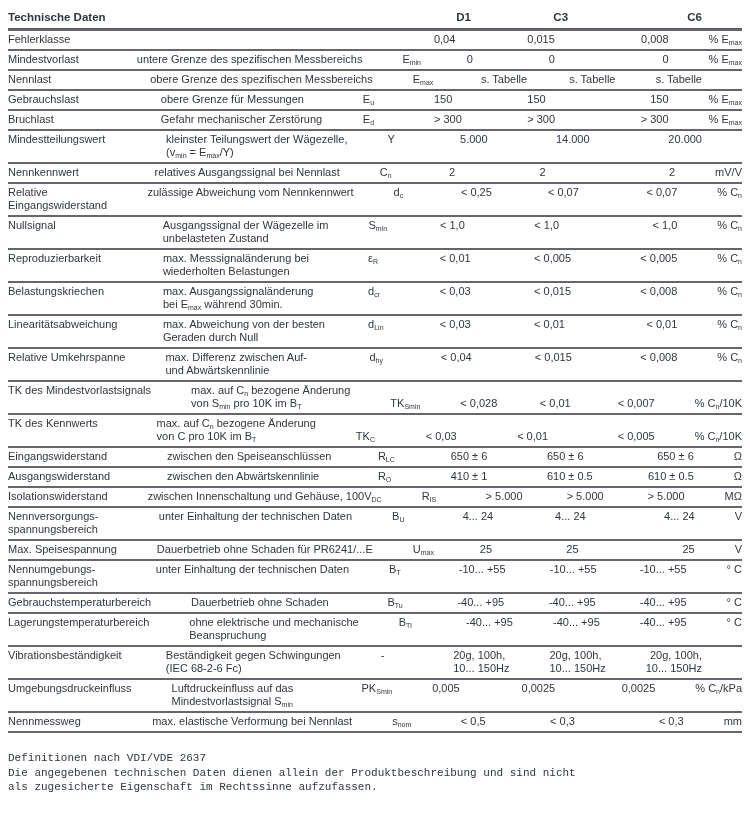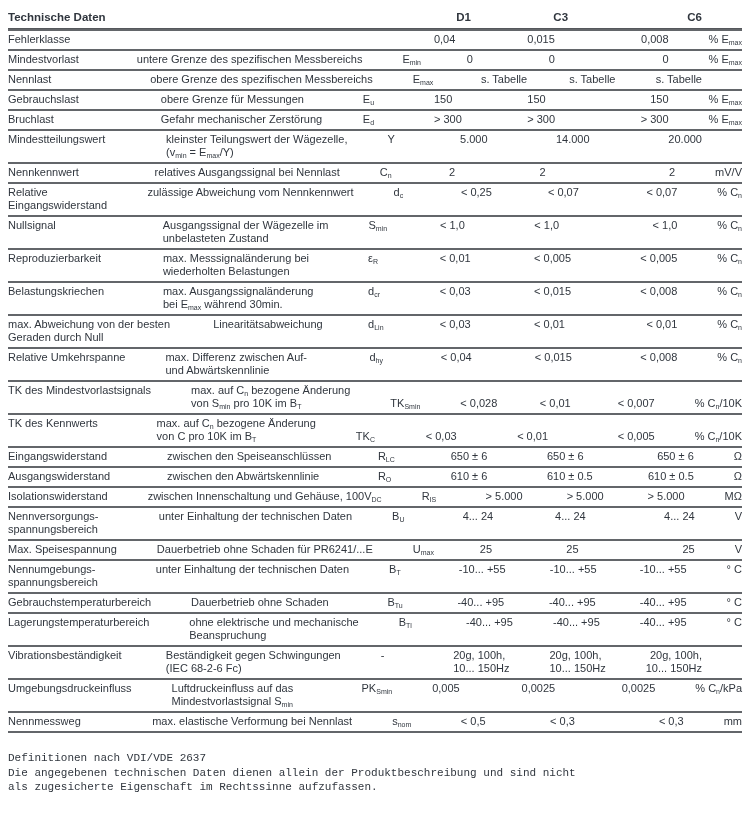--- a/index.html
+++ b/index.html
@@ -294,27 +294,27 @@
             <div class="line">&lt; 0,015</div>
           </div>
           <div class="c val col-c6">
             <div class="line">&lt; 0,008</div>
           </div>
           <div class="c unit">
             <div class="line">% C<sub>n</sub></div>
           </div>
         </div>
         <div class="row">
+          <div class="c name">
+            <div class="line">Linearitätsabweichung</div>
+          </div>
           <div class="c desc">
             <div class="line">max. Abweichung von der besten</div>
             <div class="line">Geraden durch Null</div>
           </div>
-          <div class="c name">
-            <div class="line">Linearitätsabweichung</div>
-          </div>
           <div class="c sym">
             <div class="line">d<sub>Lin</sub></div>
           </div>
           <div class="c val col-d1">
             <div class="line">&lt; 0,03</div>
           </div>
           <div class="c val col-c3">
             <div class="line">&lt; 0,01</div>
           </div>
           <div class="c val col-c6">
@@ -423,21 +423,21 @@
           <div class="c name">
             <div class="line">Ausgangswiderstand</div>
           </div>
           <div class="c desc">
             <div class="line">zwischen den Abwärtskennlinie</div>
           </div>
           <div class="c sym">
             <div class="line">R<sub>O</sub></div>
           </div>
           <div class="c val col-d1">
-            <div class="line">610 ± 6</div>
+            <div class="line">410 ± 1</div>
           </div>
           <div class="c val col-c3">
             <div class="line">610 ± 0.5</div>
           </div>
           <div class="c val col-c6">
             <div class="line">610 ± 0.5</div>
           </div>
           <div class="c unit">
             <div class="line">Ω</div>
           </div>

